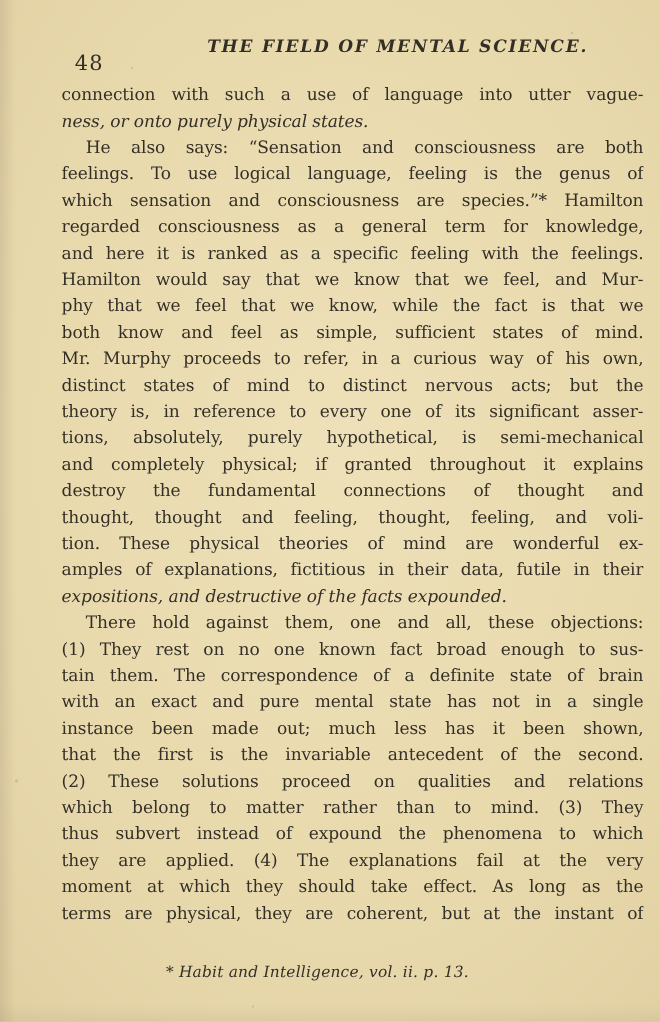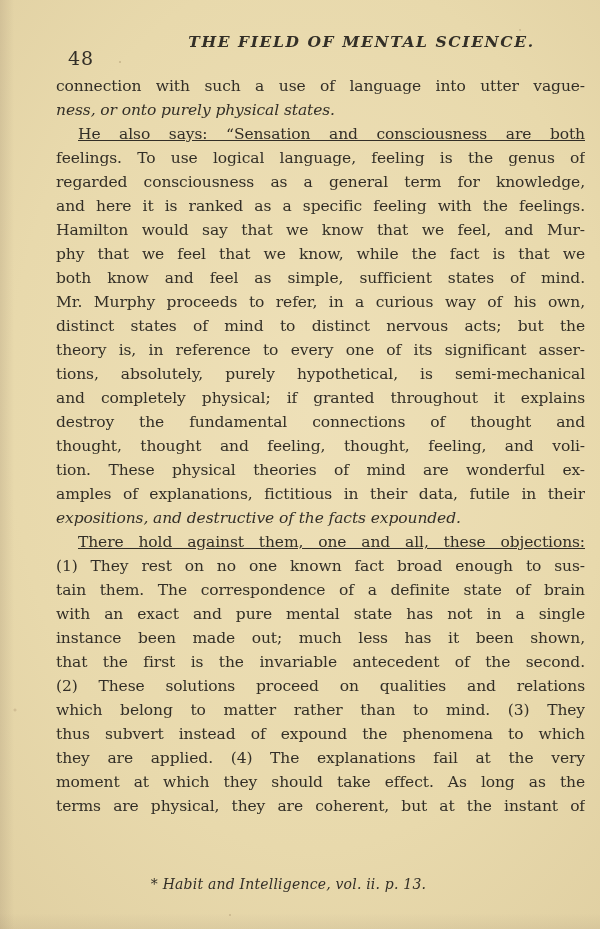--- a/index.html
+++ b/index.html
@@ -66,21 +66,21 @@
   .line {
     height: 24px;
     line-height: 24px;
     font-size: 15.5px;
     letter-spacing: -0.1px;
     overflow: hidden;
     text-align: justify;
     text-align-last: justify;
     white-space: normal;
   }
-  .line.indent { text-indent: 22px; text-decoration: underline; }
+  .line.indent { text-indent: 22px; }
   .line.end { text-align-last: left; font-style: italic; }
   .footnote {
     position: absolute;
     top: 876px;
     left: 0;
     width: 100%;
     text-align: center;
     transform: translateX(-32px);
     font-size: 14px;
     letter-spacing: 0.2px;
@@ -97,20 +97,21 @@
     <div class="running-header">
       <span class="page-number">48</span>
       <div class="running-title">THE FIELD OF MENTAL SCIENCE.</div>
     </div>
 
     <div class="body-lines">
         <div class="line">connection with such a use of language into utter vague-</div>
         <div class="line end">ness, or onto purely physical states.</div>
         <div class="line indent">He also says: “Sensation and consciousness are both</div>
         <div class="line">feelings. To use logical language, feeling is the genus of</div>
+        <div class="line">which sensation and consciousness are species.”* Hamilton</div>
         <div class="line">regarded consciousness as a general term for knowledge,</div>
         <div class="line">and here it is ranked as a specific feeling with the feelings.</div>
         <div class="line">Hamilton would say that we know that we feel, and Mur-</div>
         <div class="line">phy that we feel that we know, while the fact is that we</div>
         <div class="line">both know and feel as simple, sufficient states of mind.</div>
         <div class="line">Mr. Murphy proceeds to refer, in a curious way of his own,</div>
         <div class="line">distinct states of mind to distinct nervous acts; but the</div>
         <div class="line">theory is, in reference to every one of its significant asser-</div>
         <div class="line">tions, absolutely, purely hypothetical, is semi-mechanical</div>
         <div class="line">and completely physical; if granted throughout it explains</div>

